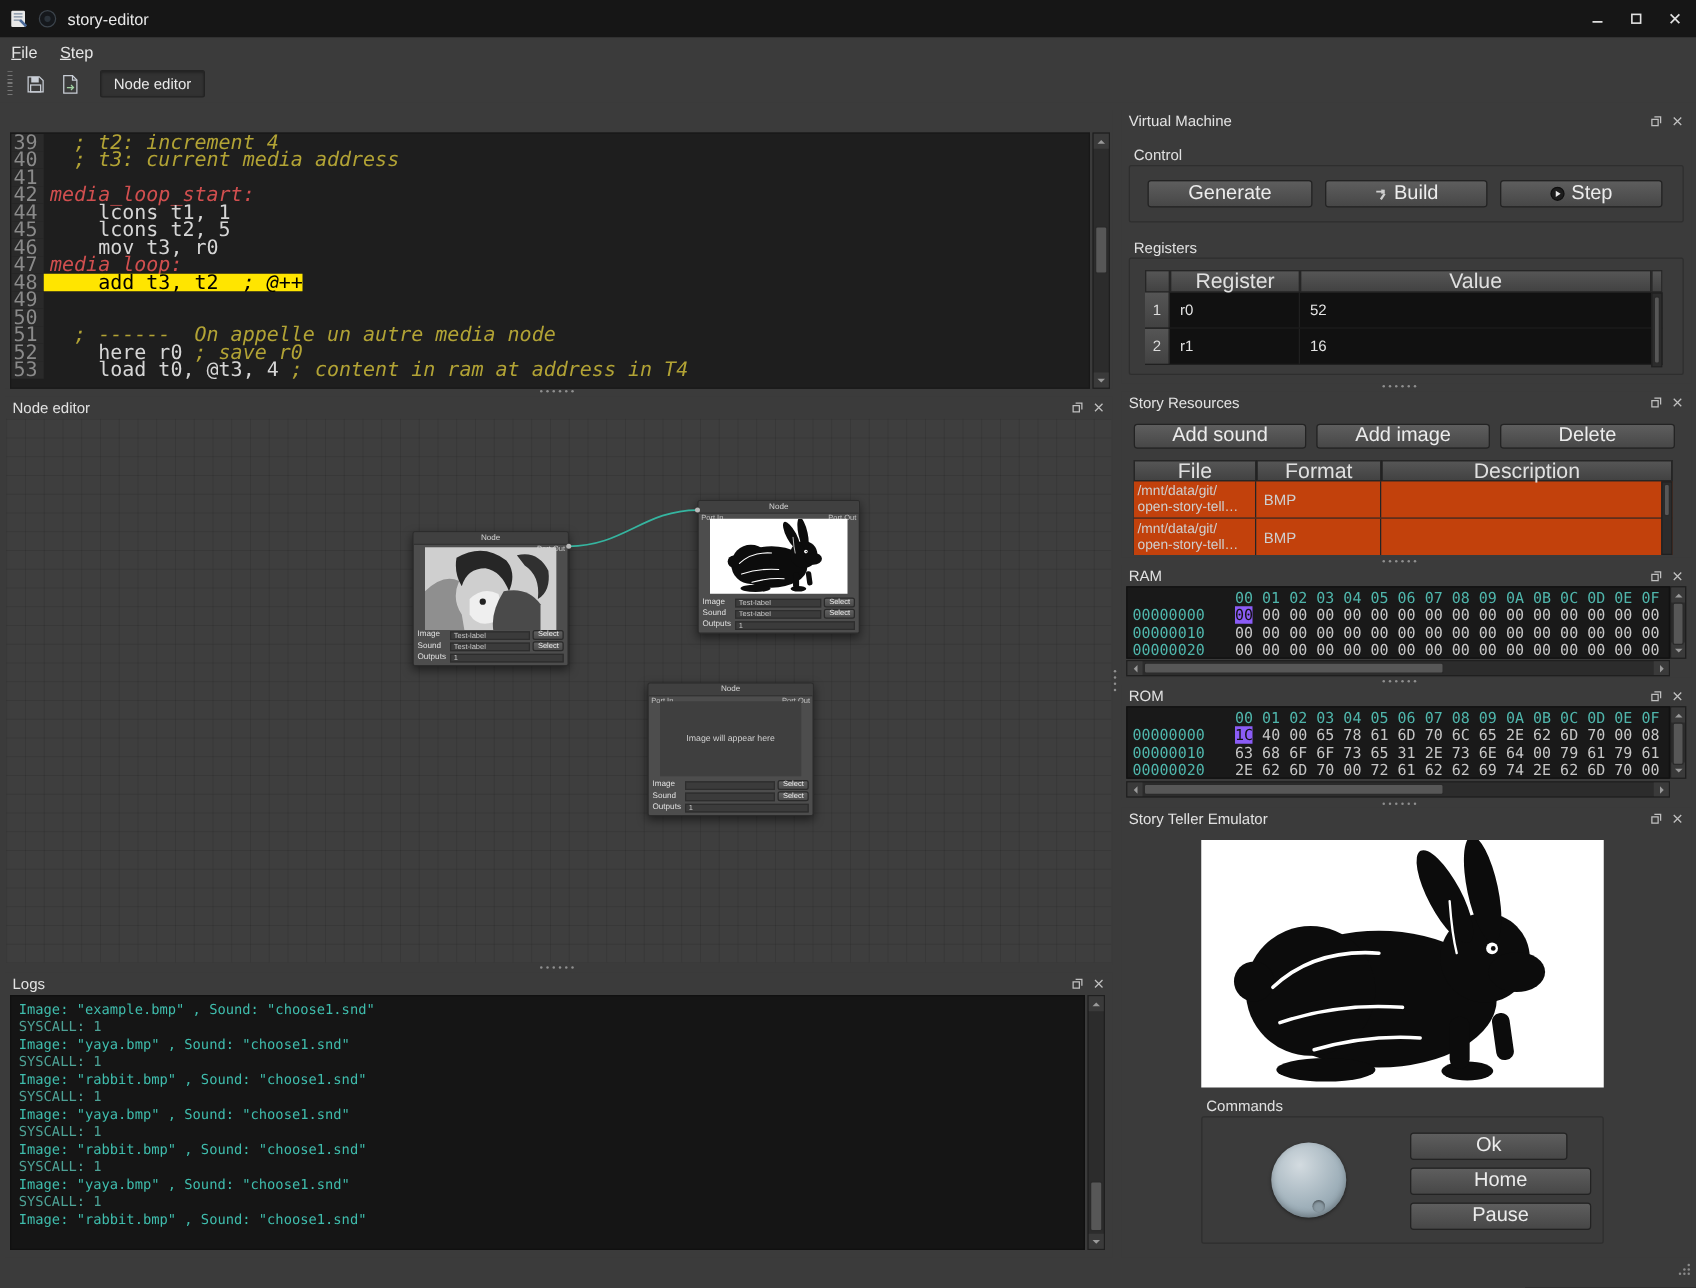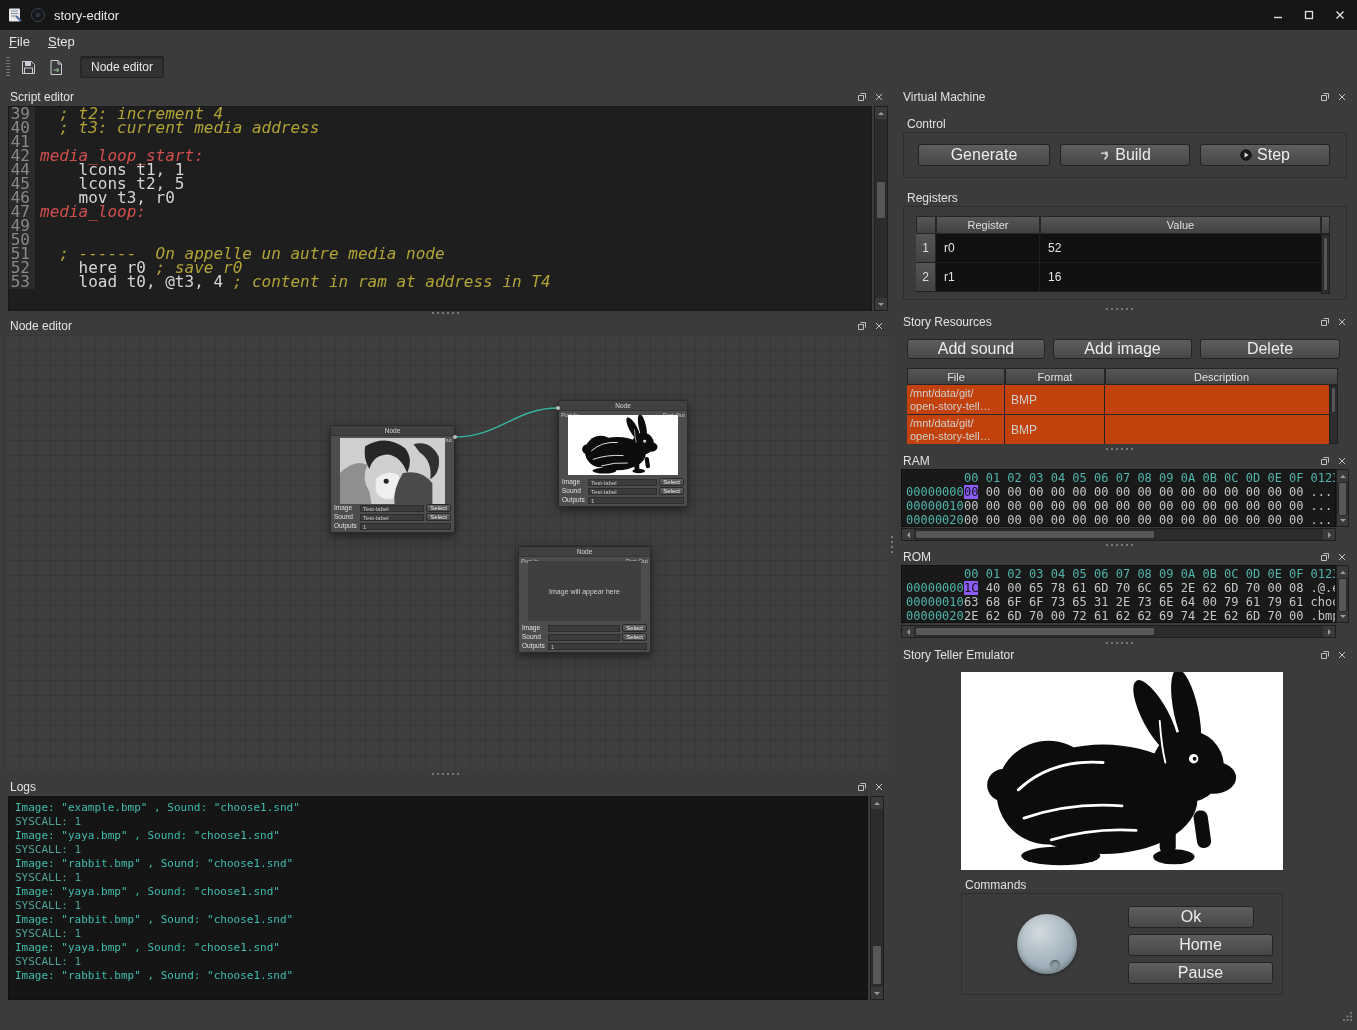--- a/index.html
+++ b/index.html
@@ -49,21 +49,21 @@
 
   
   .logs{position:absolute;background:#151515;font-family:"DejaVu Sans Mono",monospace;font-size:11px;line-height:14px;padding:4px 0 0 6px;overflow:hidden;border:1px solid #101010}
   .ll{height:14px;white-space:pre}
   .ll.img{color:#3fbdad}
   .ll.sys{color:#4da296}
 
   
   .hex{position:absolute;background:#191919;font-family:"DejaVu Sans Mono",monospace;font-size:12px;line-height:14px;color:#c6c6c6;overflow:hidden;white-space:pre;padding:1px 0 0 4px;border:1px solid #111}
   .hxr{height:14px;white-space:pre}
-  .hxa{display:inline-block;width:58px;margin-right:0;color:#4fb5ab}
+  .hxa{display:inline-block;width:58px;margin-right:24px;color:#4fb5ab}
   .hxs{margin-left:7px}
   .hxh .hxb,.hxh .hxs{color:#4fb5ab}
   .hxsel{background:#8b5cf6;color:#111}
 
   
   .sb{position:absolute;background:#2c2c2c;border:1px solid #1f1f1f}
   .sba{position:absolute;background:#3a3a3a;display:flex;align-items:center;justify-content:center}
   .sb.v .sba{left:0;right:0;height:12px}
   .sba.up{top:0}.sba.dn{bottom:0}
   .sba::after{content:"";border:3px solid transparent;display:block}
@@ -71,21 +71,21 @@
   .sba.dn::after{border-top-color:#9a9a9a;margin-bottom:-3px}
   .sb.h .sba{top:0;bottom:0;width:12px;height:auto}
   .sba.lf{left:0}.sba.rt{right:0}
   .sba.lf::after{border-right-color:#9a9a9a;margin-left:-3px}
   .sba.rt::after{border-left-color:#9a9a9a;margin-right:-3px}
   .sbthumb{position:absolute;background:#575757;border:1px solid #2a2a2a;border-radius:2px}
   .sb.v .sbthumb{left:1px;right:1px}
   .sb.h .sbthumb{top:1px;bottom:1px}
 
   
-  .th{background:linear-gradient(#565656,#424242);border:1px solid #262626;color:#e0e0e0;font-size:11px;display:flex;align-items:center;justify-content:center;height:18px}
+  .th{background:linear-gradient(#565656,#424242);border:1px solid #262626;color:#e0e0e0;font-size:17px;display:flex;align-items:center;justify-content:center;height:18px}
   .trow{display:flex;height:29px;border-bottom:1px solid #202020;background:#111;color:#e4e4e4;font-size:12px}
   .tnum{flex:none;width:20px;background:linear-gradient(#555,#424242);border-right:1px solid #262626;display:flex;align-items:center;justify-content:center;color:#ddd}
   .treg{flex:none;width:104px;display:flex;align-items:center;padding-left:8px;border-right:1px solid #202020}
   .tval{flex:1;display:flex;align-items:center;padding-left:8px}
   .rrow{display:flex;height:30px;background:#c2410c;border-bottom:1px solid #262626;color:#cfcfcf;font-size:11px}
   .rfile{flex:none;width:98px;line-height:13px;padding:2px 3px;border-right:1px solid #242424;overflow:hidden;white-space:nowrap}
   .rfmt{flex:none;width:100px;padding:8px 0 0 6px;border-right:1px solid #242424;font-size:12px}
   .rdesc{flex:1}
 
   
@@ -195,35 +195,20 @@
       <svg width="16" height="17" fill="none" stroke="#c9ced6">
           <path d="M3,1.5 h7 l3.5,3.5 v10.5 h-10.5 z"></path>
           <path d="M10,1.5 v3.5 h3.5"></path>
           <path d="M5.5,11 h5 M8.8,9 l2,2 -2,2" stroke="#9fd0a0"></path>
         </svg>
     </span>
     <span class="tbtn-toggle">Node editor</span>
   </div>
 
   <div class="dock" style="left:4px;top:88px;width:886px;height:223px">
-    <div class="dhead">
-      <span class="dtitle">Script editor</span>
-      <span class="dicos">
-        <span class="dico">
-            <svg width="10" height="10" fill="none" stroke="#cfcfcf">
-              <path d="M1.5,3.5 h5 v5 h-5 z M3.5,1.5 h5 v5"></path>
-            </svg>
-          </span>
-        <span class="dico">
-            <svg width="10" height="10">
-              <path d="M2,2 L8,8 M8,2 L2,8" stroke="#cfcfcf"></path>
-            </svg>
-          </span>
-      </span>
-    </div>
     <div class="editor" style="left:4px;top:18px;width:864px;height:205px">
         <div class="cl">
           <span class="no">39</span>
           <span class="ct"><span class="cm">  ; t2: increment 4</span></span>
         </div>
         <div class="cl">
           <span class="no">40</span>
           <span class="ct"><span class="cm">  ; t3: current media address</span></span>
         </div>
         <div class="cl">
@@ -242,20 +227,24 @@
           <span class="no">45</span>
           <span class="ct"><span class="pl">    lcons t2, 5</span></span>
         </div>
         <div class="cl">
           <span class="no">46</span>
           <span class="ct"><span class="pl">    mov t3, r0</span></span>
         </div>
         <div class="cl">
           <span class="no">47</span>
           <span class="ct"><span class="lbl">media_loop:</span></span>
+        </div>
+        <div class="cl">
+          <span class="no">48</span>
+          <span class="ct hl"><span class="pl">    add t3, t2  </span><span class="cm">; @++</span></span>
         </div>
         <div class="cl">
           <span class="no">49</span>
           <span class="ct"></span>
         </div>
         <div class="cl">
           <span class="no">50</span>
           <span class="ct"></span>
         </div>
         <div class="cl">

